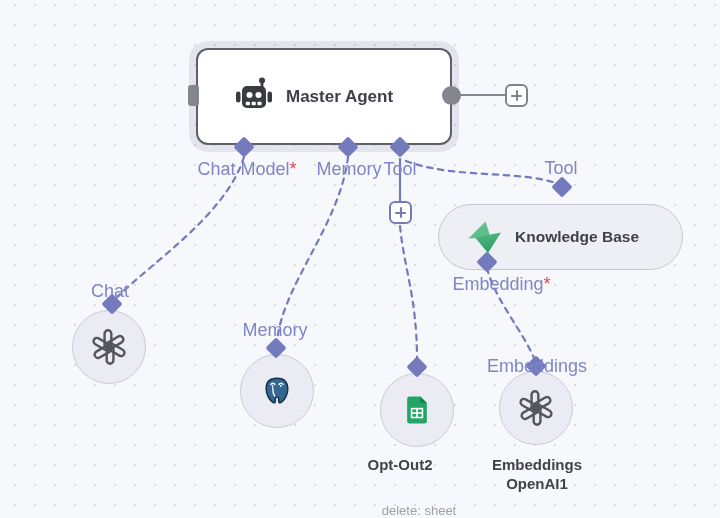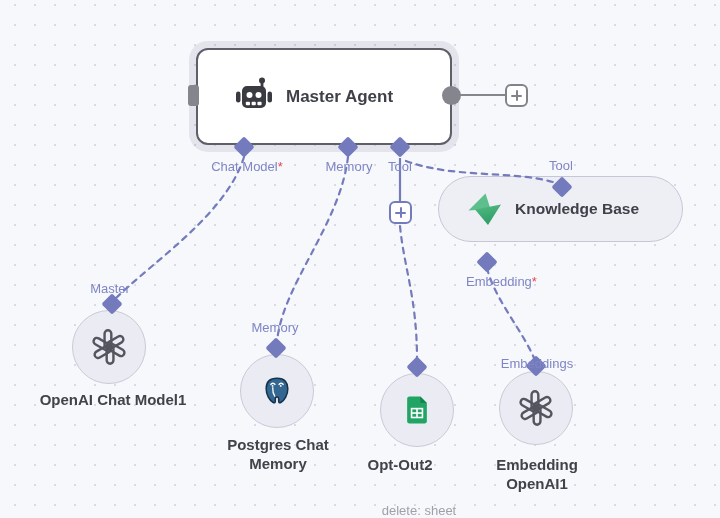--- a/index.html
+++ b/index.html
@@ -30,34 +30,34 @@
     width:23px;height:23px;border-radius:6px;background:#fff;box-sizing:border-box;
   }
   .plus-gray{left:505px;top:84px;border:2px solid #82828b;}
   .plus-purple{left:389px;top:201px;border:2px solid #747bbd;}
   .plus-btn .bar{position:absolute;background:#82828b;border-radius:1px;}
   .plus-btn .h{left:4px;top:8.5px;width:11px;height:2px;}
   .plus-btn .v{left:8.5px;top:4px;width:2px;height:11px;}
   .plus-purple .bar{background:#747bbd;}
   
   .kb{
-    left:438px;top:176px;width:245px;height:66px;border-radius:34px;
+    left:438px;top:204px;width:245px;height:66px;border-radius:34px;
     background:#eeeff5;border:1.5px solid #c6c7d6;box-sizing:border-box;
     display:flex;align-items:center;
   }
   .kb-title{font-size:15.5px;font-weight:700;color:#3f4048;margin-left:13px;}
   .kb-icon{margin-left:27px;width:36px;height:36px;flex:0 0 auto;}
   
   .circle{
     width:74px;height:74px;border-radius:50%;
     background:#ebecf3;border:1.5px solid #c9cad9;box-sizing:border-box;
     display:flex;align-items:center;justify-content:center;
   }
   
-  .port-label{font-size:13px;color:#7f85c5;white-space:nowrap;transform:translateX(-50%);}
+  .port-label{font-size:18px;color:#7f85c5;white-space:nowrap;transform:translateX(-50%);}
   .req{color:#e0474e;}
   .node-name{
     font-size:15px;font-weight:700;color:#42424a;text-align:center;
     transform:translateX(-50%);line-height:1.25;
   }
   .node-sub{font-size:13px;font-weight:400;color:#9fa0aa;text-align:center;transform:translateX(-50%);white-space:nowrap;}
   .nowrap{white-space:nowrap;}
   .w130{width:134px;}
   svg.edges{left:0;top:0;pointer-events:none;}
   .edge{stroke:#747bbd;stroke-width:2.2;fill:none;}
@@ -188,23 +188,21 @@
   <div class="abs plus-btn plus-purple">
     <span class="bar h"></span>
     <span class="bar v"></span>
   </div>
 
   <span class="abs port-label" style="left:247px;top:159px;"><span>Chat Model</span><span class="req">*</span></span>
   <span class="abs port-label" style="left:349px;top:159px;"><span>Memory</span></span>
   <span class="abs port-label" style="left:400px;top:159px;"><span>Tool</span></span>
   <span class="abs port-label" style="left:561px;top:158px;"><span>Tool</span></span>
   <span class="abs port-label" style="left:488px;top:274px;padding-left:27px;"><span>Embedding</span><span class="req">*</span></span>
-  <span class="abs port-label" style="left:110px;top:281px;"><span>Master</span></span>
+  <span class="abs port-label" style="left:110px;top:281px;"><span>Chat</span></span>
   <span class="abs port-label" style="left:275px;top:320px;"><span>Memory</span></span>
   <span class="abs port-label" style="left:537px;top:340px;margin-top:16px;"><span>Embeddings</span></span>
 
-  <div class="abs node-name nowrap" style="left:113px;top:391px;">OpenAI Chat Model1</div>
-  <div class="abs node-name w130" style="left:278px;top:436px;">Postgres Chat Memory</div>
   <div class="abs node-name nowrap" style="left:400px;top:456px;">Opt-Out2</div>
   <div class="abs node-sub" style="left:419px;top:477px;margin-top:26px;">delete: sheet</div>
-  <div class="abs node-name w130" style="left:537px;top:456px;">Embedding OpenAI1</div>
+  <div class="abs node-name w130" style="left:537px;top:456px;">Embeddings OpenAI1</div>
 
 </div>
 
 </body></html>

